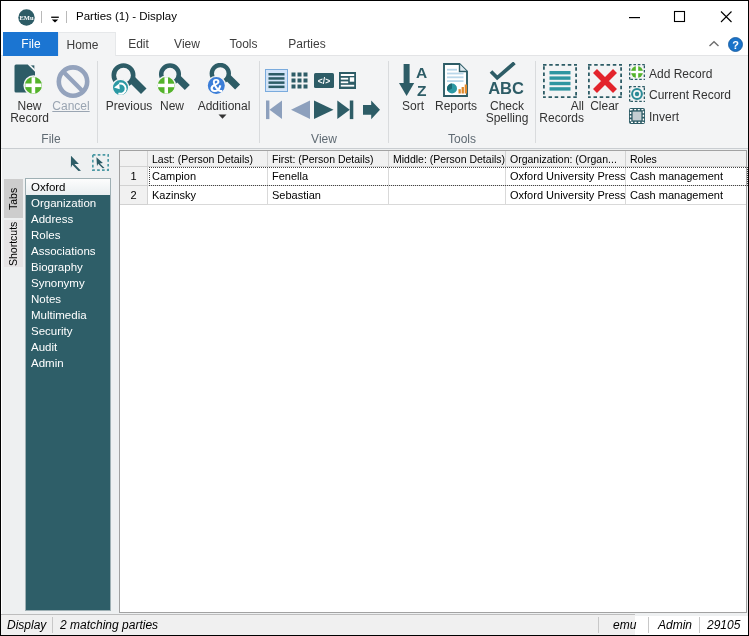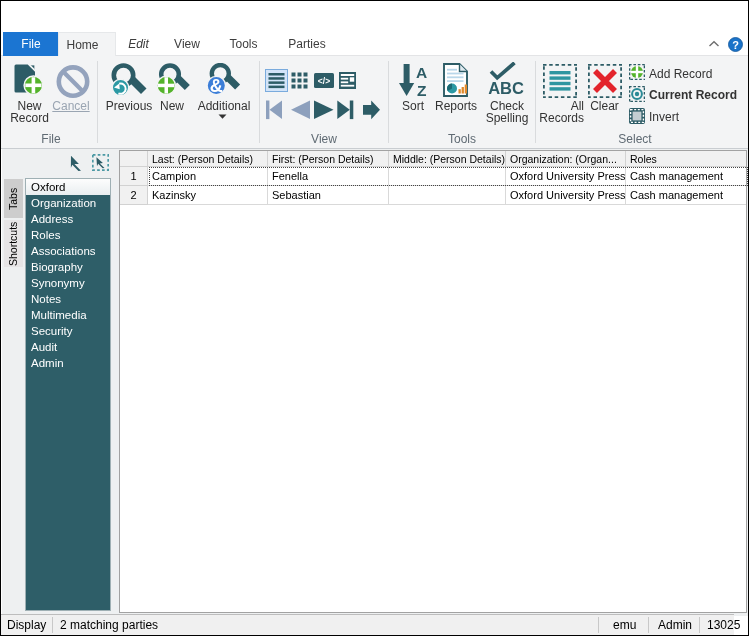--- a/index.html
+++ b/index.html
@@ -35,55 +35,76 @@
 .panel .item.sel { background:linear-gradient(#fdfdfd,#e9eef0); color:#000; }
 
 .tablearea { position:absolute; left:117px; top:1px; width:628px; height:463px; background:#fff; border-right:1px solid #a9a9a9; border-bottom:1px solid #a9a9a9; }
 .grid { position:absolute; left:117px; top:1px; background:#fff; }
 .grid table { border-collapse:collapse; table-layout:fixed; width:627px; }
 .grid th, .grid td { font-weight:normal; font-size:11px; text-align:left; padding:0 0 0 4px; overflow:hidden; white-space:nowrap; }
 .grid th { background:#f1f1f1; border:1px solid #d2d2d2; height:16px; color:#000; font-size:10.5px; }
 .grid td { border:1px solid #d9d9d9; height:19px; background:#fff; }
 .grid td.rn { background:#f1f1f1; text-align:center; padding:0; border:1px solid #d2d2d2; }
 
-.status { position:absolute; left:0; top:613px; width:733px; height:21px; background:#f0f0f0; border-top:1px solid #bdbdbd; font-size:12px; color:#000; }
+.status { position:absolute; left:0; top:613px; width:634px; height:21px; background:#f0f0f0; border-top:1px solid #bdbdbd; font-size:12px; color:#000;font-style:italic; }
 .status .it { position:absolute; top:3px; }
 .ssep { position:absolute; top:2px; width:1px; height:16px; background:#c8c8c8; }
 svg { display:block; }
 </style>
 </head>
 <body>
 <div class="win">
 
+  <div class="titlebar">
+    <svg class="logo" width="17" height="17" viewBox="0 0 17 17">
+      <circle cx="8.5" cy="8.5" r="8.2" fill="#2d5c66"></circle>
+      <text x="8.5" y="11" font-size="6.5" font-weight="bold" fill="#fff" text-anchor="middle" font-family="Liberation Serif">EMu</text>
+    </svg>
+    <div class="tsep" style="left:40px"></div>
+    <svg class="caret" width="10" height="8" viewBox="0 0 10 8">
+      <rect x="1.2" y="0.6" width="7.6" height="1.3" fill="#000"></rect>
+      <path d="M1.8 3.6 L8.2 3.6 L5 6.6 Z" fill="#000"></path>
+    </svg>
+    <div class="tsep" style="left:65px"></div>
+    <div class="title">Parties (1) - Display</div>
+    <svg class="winbtn" style="left:611px" width="45" height="31" viewBox="0 0 45 31">
+        <rect x="17" y="16" width="11" height="1.2" fill="#000"></rect>
+      </svg>
+    <svg class="winbtn" style="left:656px" width="45" height="31" viewBox="0 0 45 31">
+        <rect x="17.5" y="10.5" width="10" height="10" fill="none" stroke="#000" stroke-width="1.1"></rect>
+      </svg>
+    <svg class="winbtn" style="left:701px" width="45" height="31" viewBox="0 0 45 31">
+        <path d="M19 10.5 L29.5 21 M29.5 10.5 L19 21" stroke="#000" stroke-width="1.1"></path>
+      </svg>
+  </div>
 
   <div class="tabrow">
     <div class="ftab">File</div>
     <div class="rtab active" style="left:57px; width:58px; padding-right:9px;">Home</div>
-    <div class="rtab" style="left:115px; width:45px;font-style:italic;">Edit</div>
+    <div class="rtab" style="left:115px; width:45px;">Edit</div>
     <div class="rtab" style="left:163px; width:46px;">View</div>
     <div class="rtab" style="left:216px; width:53px;">Tools</div>
     <div class="rtab" style="left:276px; width:60px;">Parties</div>
     <svg class="chev" style="left:706px" width="14" height="9" viewBox="0 0 14 9">
         <path d="M2.5 6 L7 1.8 L11.5 6" fill="none" stroke="#6e6e6e" stroke-width="1.4"></path>
       </svg>
     <svg class="helpbtn" style="left:727px" width="15" height="15" viewBox="0 0 15 15">
       <circle cx="7.5" cy="7.5" r="7" fill="#1a73c9" stroke="#11579a" stroke-width="0.8"></circle>
       <text x="7.5" y="11.6" font-size="11" font-weight="bold" fill="#fff" text-anchor="middle">?</text>
     </svg>
   </div>
 
   <div class="ribbon">
     <div class="gsep" style="left:96px"></div>
     <div class="gsep" style="left:258px"></div>
     <div class="gsep" style="left:387px"></div>
     <div class="gsep" style="left:534px"></div>
     <div class="glabel" style="left:10px; width:80px;">File</div>
     <div class="glabel" style="left:262px; width:122px;">View</div>
     <div class="glabel" style="left:391px; width:140px;">Tools</div>
-    <div class="glabel" style="left:538px; width:192px;">Select</div>
 
     <div class="bigbtn" style="left:4px; top:44px; width:49px;">New<br>Record</div>
     <svg style="position:absolute; left:13px; top:8px;" width="33" height="34" viewBox="0 0 33 34">
       <path d="M2 0.5 A1.5 1.5 0 0 0 0.5 2 L0.5 27 A1.5 1.5 0 0 0 2 28.5 L19.5 28.5 A1.5 1.5 0 0 0 21 27 L21 7.8 L13.7 0.5 Z" fill="#2d5c66"></path>
       <path d="M16.1 0.9 L20.9 0.9 L20.9 5.7 Z" fill="#2d5c66" stroke="#f3f4f5" stroke-width="1"></path>
       <circle cx="19.4" cy="21.3" r="9.3" fill="#54b32b" stroke="#f3f4f5" stroke-width="1.5"></circle>
       <rect x="17.6" y="13.2" width="3.6" height="16.2" fill="#fff"></rect>
       <rect x="11.3" y="19.5" width="16.2" height="3.6" fill="#fff"></rect>
     </svg>
     <div class="bigbtn dis" style="left:46px; top:44px; width:48px;">Cancel</div>
@@ -214,21 +235,21 @@
       <rect x="0" y="0" width="34" height="34" fill="none" stroke="#2d5c66" stroke-width="3.6" stroke-dasharray="3.5 2.7"></rect>
       <path d="M7 7 L27 27 M27 7 L7 27" stroke="#e3242c" stroke-width="5.6"></path>
     </svg>
     <div class="bigbtn" style="left:648px; top:11.5px; text-align:left;">Add Record</div>
     <svg style="position:absolute; left:628px; top:8px;" width="16" height="16" viewBox="0 0 16 16">
       <rect x="0" y="0" width="16" height="16" fill="none" stroke="#2d5c66" stroke-width="2.6" stroke-dasharray="2.6 1.8"></rect>
       <circle cx="8" cy="8" r="6" fill="#54b32b"></circle>
       <rect x="6.8" y="2" width="2.4" height="12" fill="#fff"></rect>
       <rect x="2" y="6.8" width="12" height="2.4" fill="#fff"></rect>
     </svg>
-    <div class="bigbtn" style="left:648px; top:33px; text-align:left;font-weight:bold;">Current Record</div>
+    <div class="bigbtn" style="left:648px; top:33px; text-align:left;">Current Record</div>
     <svg style="position:absolute; left:628px; top:29.5px;" width="16" height="16" viewBox="0 0 16 16">
       <rect x="0" y="0" width="16" height="16" fill="none" stroke="#2d5c66" stroke-width="2.6" stroke-dasharray="2.6 1.8"></rect>
       <circle cx="8" cy="8" r="4.9" fill="none" stroke="#2b8a96" stroke-width="2"></circle>
       <circle cx="8" cy="8" r="2.2" fill="#2b8a96"></circle>
     </svg>
     <div class="bigbtn" style="left:648px; top:54.5px; text-align:left;">Invert</div>
     <svg style="position:absolute; left:628px; top:51.5px;" width="16" height="16" viewBox="0 0 16 16">
       <rect x="0" y="0" width="16" height="16" rx="2" fill="#2d5c66"></rect>
       <rect x="1.6" y="1.6" width="12.8" height="12.8" fill="none" stroke="#fff" stroke-width="1.4" stroke-dasharray="2 1.6"></rect>
       <rect x="3.6" y="3.6" width="8.8" height="8.8" fill="#c3ced2"></rect>
@@ -306,15 +327,15 @@
 
   <div class="status">
     <div class="it" style="left:6px">Display</div>
     <div class="ssep" style="left:51px"></div>
     <div class="it" style="left:59px">2 matching parties</div>
     <div class="ssep" style="left:597px"></div>
     <div class="it" style="left:612px">emu</div>
     <div class="ssep" style="left:647px"></div>
     <div class="it" style="left:657px">Admin</div>
     <div class="ssep" style="left:698px"></div>
-    <div class="it" style="left:706px">13025</div>
+    <div class="it" style="left:706px">29105</div>
   </div>
 </div>
 
 </body></html>

